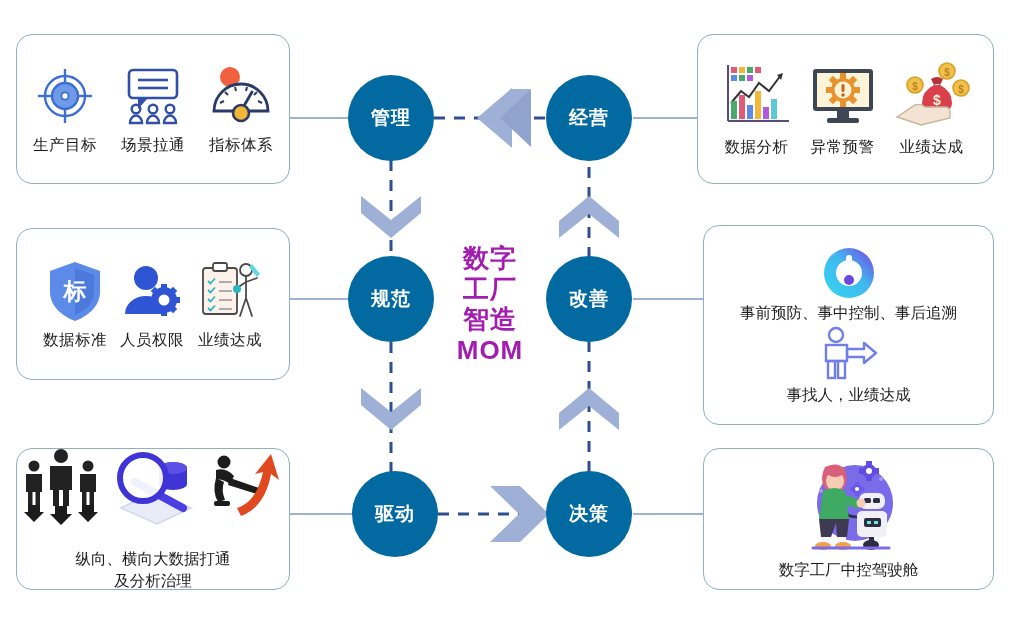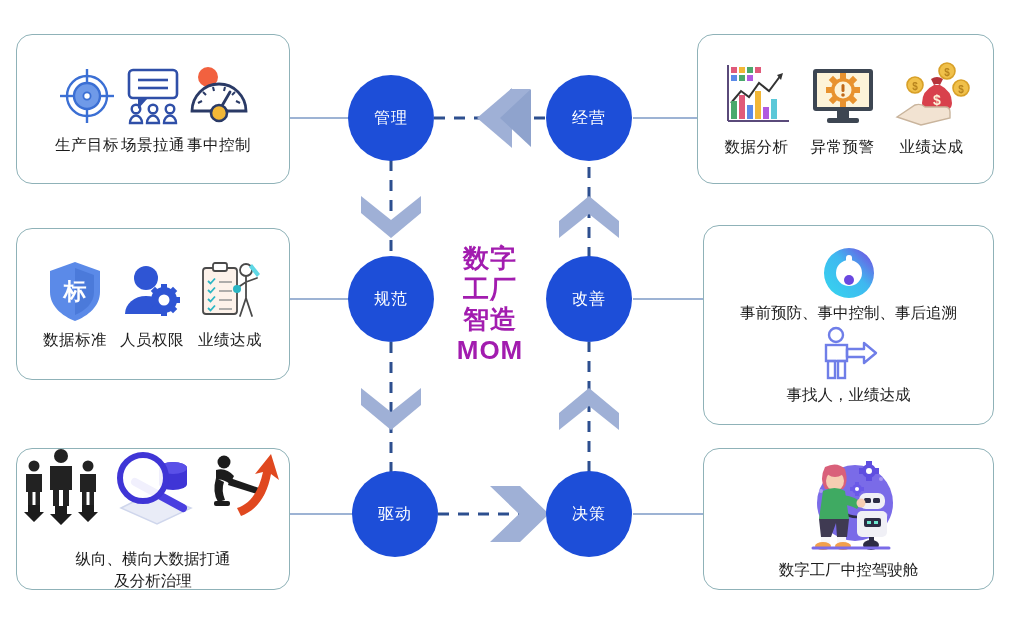--- a/index.html
+++ b/index.html
@@ -58,25 +58,25 @@
     line-height:1.45;
     white-space:pre-line;
     margin-top:16px;
   }
 
   
   .node{
     position:absolute;
     width:86px;height:86px;
     border-radius:50%;
-    background:#1d4ed8;
+    background:#0369a1;
     display:flex;align-items:center;justify-content:center;
     color:#ffffff;
-    font-size:16px;
-    font-weight:400;
+    font-size:19px;
+    font-weight:700;
     letter-spacing:1px;
     box-sizing:border-box;
   }
 
   
   #center-title{
     position:absolute;
     left:440px;top:243px;
     width:100px;
     text-align:center;
@@ -134,21 +134,21 @@
     <g>
       <path d="M 559 238 L 589 214 L 619 238 L 619 221 L 589 196 L 559 221 Z" fill="#9fb0d6"></path>
     </g>
 
     <g>
       <path d="M 559 430 L 589 406 L 619 430 L 619 413 L 589 388 L 559 413 Z" fill="#9fb0d6"></path>
     </g>
   </svg>
 
   <div class="card" style="left:16px;top:34px;width:274px;height:150px;">
-    <div class="icon-row" style="gap:0;">
+    <div class="icon-row" style="gap:22px;">
       <div class="icon-cell">
         <svg class="ic" width="66" height="66" viewBox="0 0 66 66">
           <circle cx="33" cy="33" r="20" fill="none" stroke="#3b6fd4" stroke-width="2.4"></circle>
           <circle cx="33" cy="33" r="13" fill="#6f9ae8" stroke="#3b6fd4" stroke-width="2.4"></circle>
           <circle cx="33" cy="33" r="3.6" fill="#ffffff" stroke="#3b6fd4" stroke-width="1.8"></circle>
           <line x1="33" y1="6" x2="33" y2="20" stroke="#3b6fd4" stroke-width="2.4"></line>
           <line x1="33" y1="46" x2="33" y2="60" stroke="#3b6fd4" stroke-width="2.4"></line>
           <line x1="6" y1="33" x2="20" y2="33" stroke="#3b6fd4" stroke-width="2.4"></line>
           <line x1="46" y1="33" x2="60" y2="33" stroke="#3b6fd4" stroke-width="2.4"></line>
         </svg>
@@ -177,21 +177,21 @@
           <path d="M 6 48 a 27 27 0 0 1 54 0 Z" fill="#ffffff" stroke="#2a3a66" stroke-width="2.8"></path>
           <line x1="12" y1="40" x2="16" y2="38" stroke="#2a3a66" stroke-width="2"></line>
           <line x1="17" y1="29" x2="20" y2="32" stroke="#2a3a66" stroke-width="2"></line>
           <line x1="27" y1="24" x2="28" y2="28" stroke="#2a3a66" stroke-width="2"></line>
           <line x1="39" y1="24" x2="38" y2="28" stroke="#2a3a66" stroke-width="2"></line>
           <line x1="49" y1="29" x2="46" y2="32" stroke="#2a3a66" stroke-width="2"></line>
           <line x1="54" y1="40" x2="50" y2="38" stroke="#2a3a66" stroke-width="2"></line>
           <line x1="33" y1="48" x2="44" y2="29" stroke="#2a3a66" stroke-width="2.8" stroke-linecap="round"></line>
           <circle cx="33" cy="50" r="8" fill="#f2b736" stroke="#2a3a66" stroke-width="2.6"></circle>
         </svg>
-        <div class="icap">事中控制</div>
+        <div class="icap">指标体系</div>
       </div>
     </div>
   </div>
 
   <div class="card" style="left:16px;top:228px;width:274px;height:152px;">
     <div class="icon-row" style="gap:12px;">
       <div class="icon-cell">
         <svg class="ic" width="62" height="66" viewBox="0 0 62 66">
           <path d="M 31 4 L 56 13 L 56 34 C 56 48 44 58 31 63 C 18 58 6 48 6 34 L 6 13 Z" fill="#5b8ae8"></path>
           <path d="M 31 10 L 50 17 L 50 34 C 50 45 41 53 31 57 Z" fill="#4b7ada"></path>

